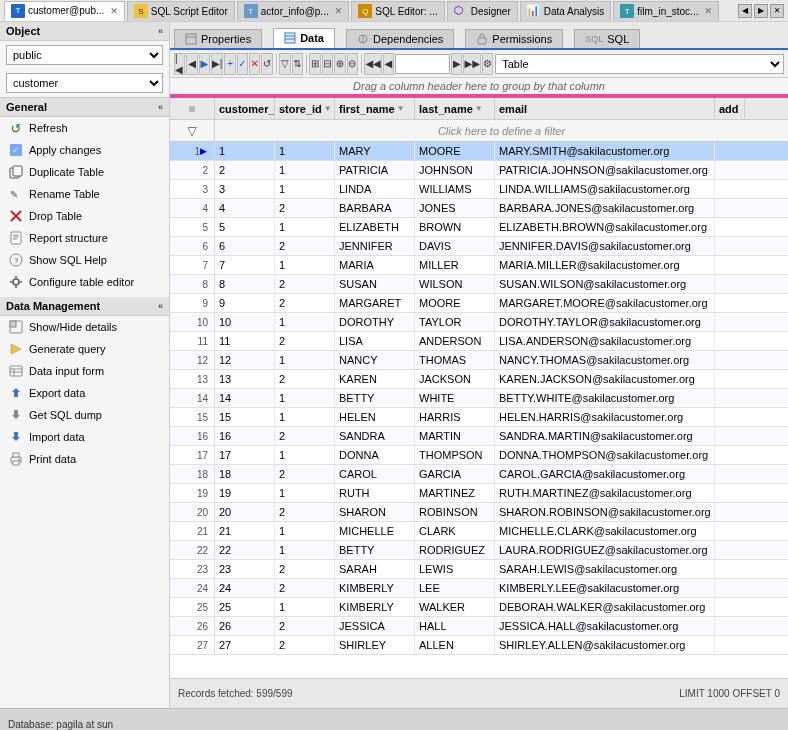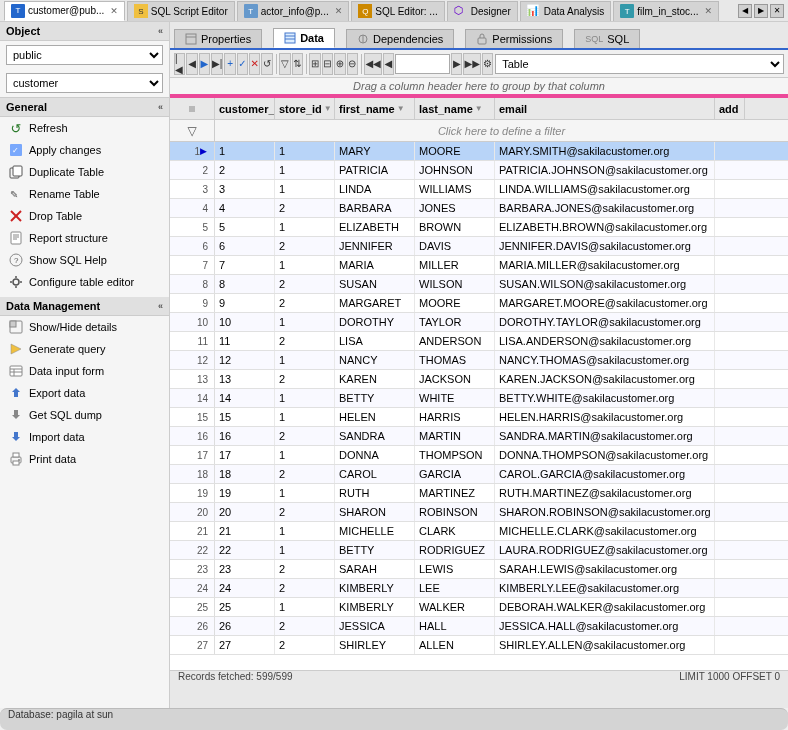--- a/index.html
+++ b/index.html
@@ -72,26 +72,26 @@
     
     
     .data-grid { flex: 1; overflow-y: auto; overflow-x: hidden; }
     .grid-row { display: flex; border-bottom: 1px solid #e0e0e0; height: 19px; align-items: center; }
     .grid-row:nth-child(odd) { background: #fff; }
     .grid-row:nth-child(even) { background: #f9f9ff; }
     .row-num { width: 45px; border-right: 1px solid #ddd; display: flex; align-items: center; justify-content: flex-end; padding-right: 6px; font-size: 10px; color: #555; flex-shrink: 0; height: 100%; }
     .cell { padding: 2px 4px; border-right: 1px solid #e8e8e8; font-size: 11px; white-space: nowrap; overflow: hidden; height: 100%; display: flex; align-items: center; }
     
     
-    .status-bar { display: flex; align-items: flex-start; background: #e8e8e8; border-top: 1px solid #ccc; height: 38px; padding: 0 8px; font-size: 10px; color: #444; gap: 18px; }
+    .status-bar { display: flex; align-items: center; background: #e8e8e8; border-top: 1px solid #ccc; height: 30px; padding: 0 8px; font-size: 10px; color: #444; gap: 18px; }
     .status-left { flex: 1; }
     .status-right { flex: 1; text-align: right; }
     
     
-    .bottom-bar { height: 22px; background: #d4d4d4; border-top: 1px solid #bbb; display: flex; align-items: flex-start; padding: 0 8px; font-size: 10px; color: #333; border-radius: 7px; }
+    .bottom-bar { height: 22px; background: #d4d4d4; border-top: 1px solid #bbb; display: flex; align-items: flex-end; padding: 0 8px; font-size: 10px; color: #333; }
 
     
     .tab-img { 
       display: inline-block;
       width: 14px; height: 14px;
     }
     .customer-icon { background: #2266cc; color: white; font-size: 8px; display: flex; align-items: center; justify-content: center; border-radius: 1px; }
     .script-icon { background: #f0c040; color: #333; font-size: 8px; display: flex; align-items: center; justify-content: center; }
     .actor-icon { background: #6699cc; color: white; font-size: 8px; display: flex; align-items: center; justify-content: center; border-radius: 1px; }
     .sqled-icon { background: #cc8800; color: white; font-size: 8px; display: flex; align-items: center; justify-content: center; }

